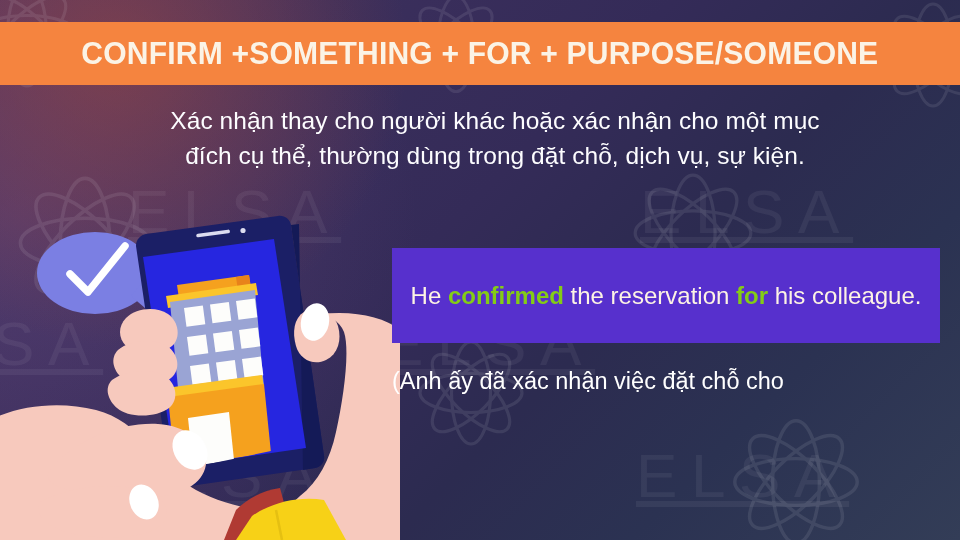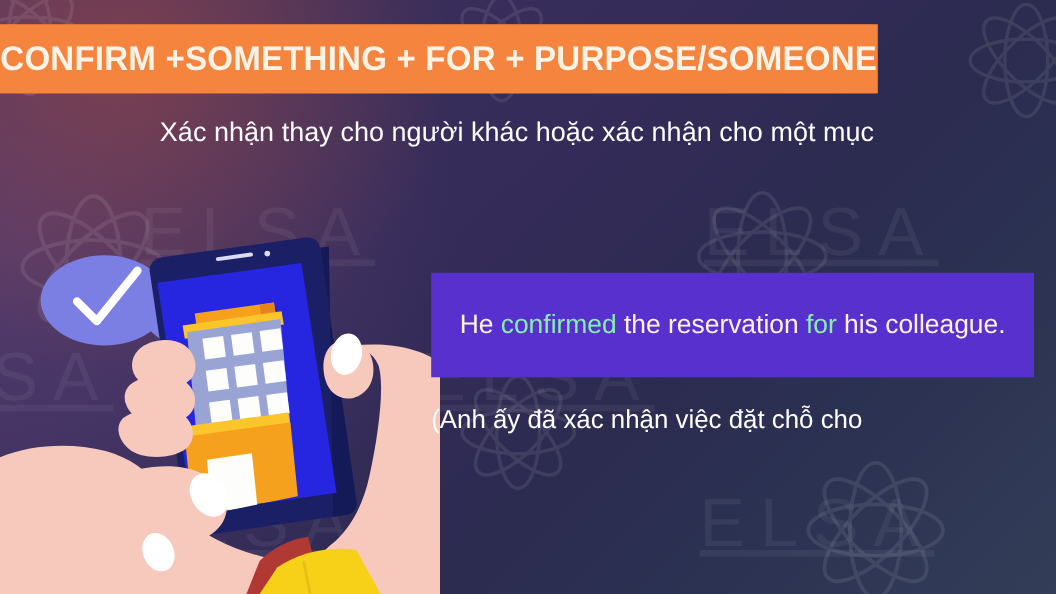--- a/index.html
+++ b/index.html
@@ -31,40 +31,40 @@
     color:#ffffff;
     opacity:0.055;
     white-space:nowrap;
     text-decoration:underline;
   }
 
   
   .banner {
     position:absolute;
     left:0; top:22px;
-    width:798px; height:63px;
+    width:960px; height:63px;
     background:#f5843f;
     display:flex; align-items:center; justify-content:center;
     z-index:6;
   }
   .banner-title {
     font-family:"Liberation Sans Narrow","Liberation Sans",sans-serif;
     font-weight:700;
     font-size:31px;
     letter-spacing:0.006em;
     color:#fbf3e6;
     transform:scaleX(0.97);
     white-space:nowrap;
     text-align:center;
   }
 
   
   .definition {
     position:absolute;
-    left:40px; top:104px; width:860px;
+    left:65px; top:104px; width:860px;
     text-align:center;
     font-size:24.5px;
     line-height:1.42;
     color:#fdfdff;
     font-weight:400;
     letter-spacing:0.002em;
     z-index:5;
   }
 
   
@@ -77,21 +77,21 @@
     z-index:5;
     padding:0 10px;
   }
   .example-sentence {
     text-align:center;
     font-size:24px;
     line-height:1.33;
     color:#fdf3e4;
     font-weight:400;
   }
-  .example-sentence b { font-weight:400; color:#86efac; }
+  .example-sentence b { font-weight:700; color:#84cc16; }
 
   
   .translation {
     position:absolute;
     left:392px; top:365px; width:548px;
     font-size:23.5px;
     line-height:1.43;
     color:#ffffff;
     font-weight:400;
     z-index:5;
@@ -308,20 +308,21 @@
       </g>
     </svg>
   </div>
 
   <div class="banner">
     <div class="banner-title">CONFIRM +SOMETHING + FOR + PURPOSE/SOMEONE</div>
   </div>
 
   <div class="definition">
     <div>Xác nhận thay cho người khác hoặc xác nhận cho một mục</div>
+    <div>đích cụ thể, thường dùng trong đặt chỗ, dịch vụ, sự kiện.</div>
   </div>
 
   <div class="example-card">
     <div class="example-sentence" id="example-sentence"><span>He </span><b>confirmed</b><span> the reservation </span><b>for</b><span> his colleague.</span></div>
   </div>
 
   <div class="translation">
     <div>(Anh ấy đã xác nhận việc đặt chỗ cho</div>
   </div>
 

